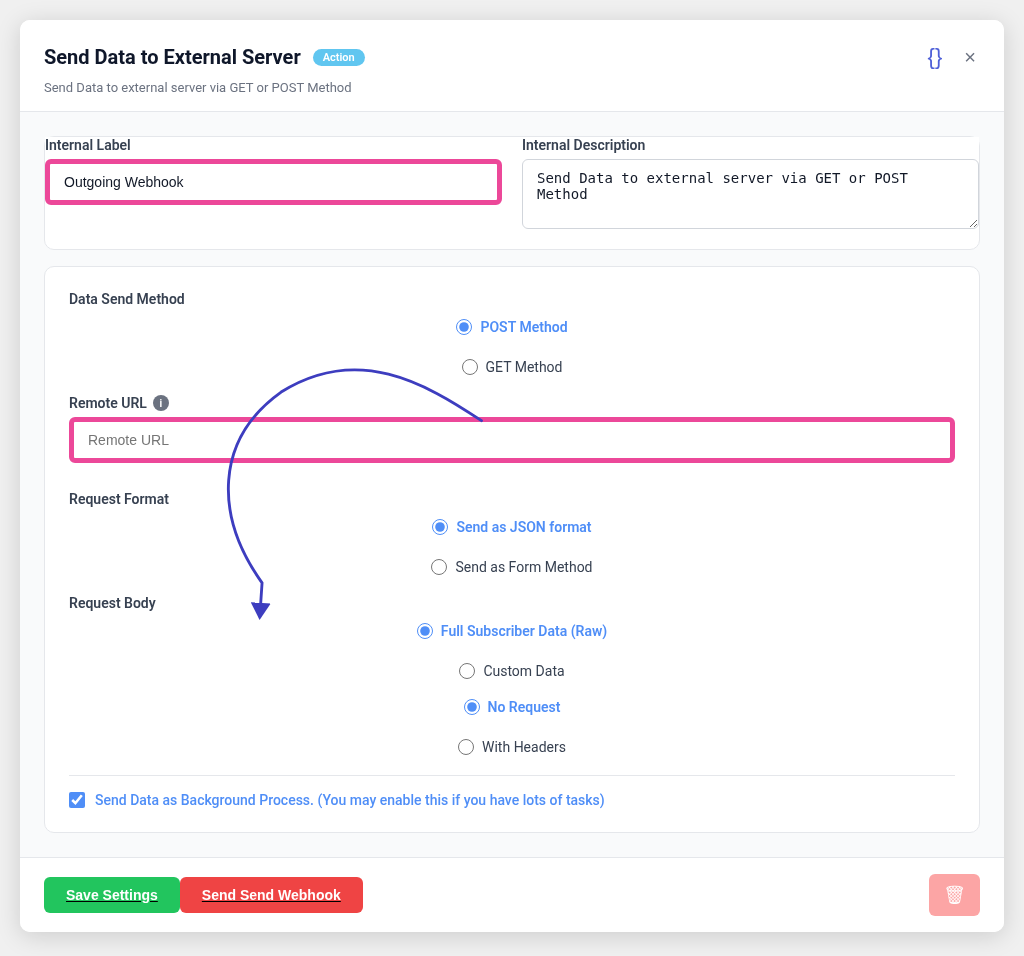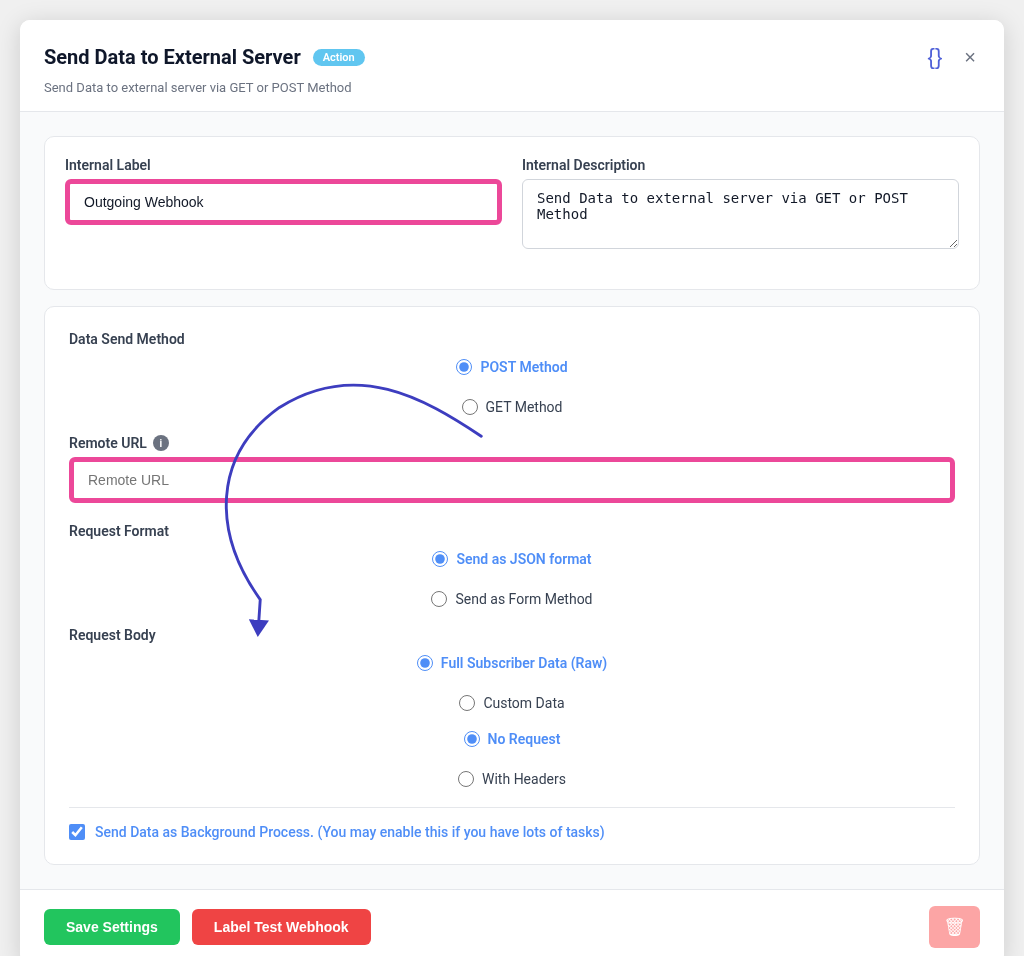--- a/index.html
+++ b/index.html
@@ -153,21 +153,21 @@
     }
     .radio-label {
       font-size: 14px;
       color: #374151;
     }
     .radio-label.active {
       color: #4f8ef7;
       font-weight: 600;
     }
     .url-field-group {
-      margin-bottom: 20px;
+      margin-bottom: 28px;
     }
     .url-label-row {
       display: flex;
       align-items: center;
       gap: 6px;
       margin-bottom: 6px;
     }
     .info-icon {
       width: 16px;
       height: 16px;
@@ -200,21 +200,21 @@
     .modal-footer {
       display: flex;
       align-items: center;
       justify-content: space-between;
       padding: 16px 24px;
       background: #fff;
       border-top: 1px solid #e5e7eb;
     }
     .footer-left {
       display: flex;
-      gap: 12px;
+      text-decoration: underline;
     }
     .btn-save {
       background: #22c55e;
       color: #fff;
       border: none;
       border-radius: 6px;
       padding: 10px 22px;
       font-size: 14px;
       font-weight: 600;
       cursor: pointer;
@@ -237,21 +237,20 @@
       padding: 10px 14px;
       font-size: 18px;
       cursor: pointer;
       display: flex;
       align-items: center;
       justify-content: center;
     }
     .top-fields-wrapper {
       background: #fff;
       border-radius: 10px;
-      padding: 20px;
       margin-bottom: 16px;
       border: 1px solid #e5e7eb;
     }
     .arrow-overlay {
       position: absolute;
       top: 0;
       left: 0;
       width: 100%;
       height: 100%;
       pointer-events: none;
@@ -371,19 +370,19 @@
         <input type="checkbox" checked="" style="">
         <span class="checkbox-label">Send Data as Background Process. (You may enable this if you have lots of tasks)</span>
       </div>
 
     </div>
   </div>
 
   <div class="modal-footer">
     <div class="footer-left">
       <button class="btn-save">Save Settings</button>
-      <button class="btn-test">Label Test Webhook</button>
+      <button class="btn-test">Send Send Webhook</button>
     </div>
     <button class="btn-delete">
       <span>🗑</span>
     </button>
   </div>
 </div>
 
 </body></html>

